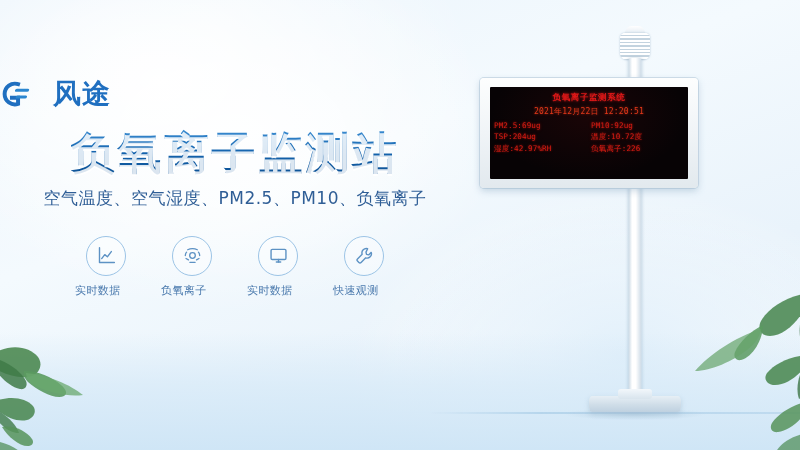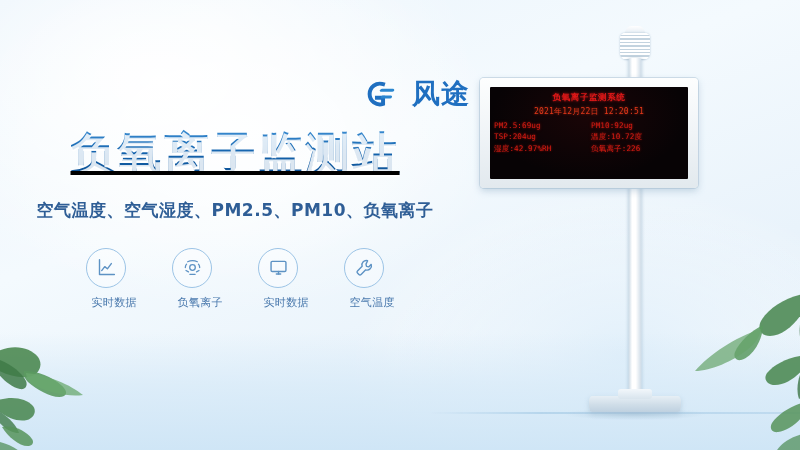--- a/index.html
+++ b/index.html
@@ -38,59 +38,59 @@
     background:linear-gradient(90deg, rgba(186,215,236,0) 0%, rgba(176,209,233,.85) 30%, rgba(176,209,233,.6) 100%);
     filter:blur(.6px);
   }
 
   
   .left{
     position:absolute; left:0; top:72px; width:470px;
     text-align:center;
   }
   .logo-row{
-    display:flex; align-items:center; justify-content:flex-end; gap:9px;
+    display:flex; align-items:center; justify-content:flex-start; gap:15px;
     height:44px;
   }
   .logo-mark{ width:38px; height:32px; display:block; }
   .logo-text{
     font-size:28px; font-weight:bold; color:#1f6fc0;
     letter-spacing:1px; line-height:1;
   }
 
   .headline{
     margin-top:12px;
     font-size:44px; font-weight:bold; letter-spacing:3px;
     color:#1463ad;
     background:linear-gradient(180deg,#3d8fd4 0%,#1463ad 48%,#0d4f91 100%);
     -webkit-background-clip:text; background-clip:text;
     -webkit-text-fill-color:transparent;
     text-shadow:0 2px 0 rgba(255,255,255,.85);
     line-height:1.15;
   }
-  .headline-wrap{ position:relative; display:inline-block;text-decoration:underline; }
+  .headline-wrap{ position:relative; display:inline-block; }
   .headline-shadow{
     position:absolute; left:0; top:0; right:0;
     font-size:44px; font-weight:bold; letter-spacing:3px;
     color:rgba(255,255,255,.9);
     transform:translate(1.5px,2px);
     z-index:-1; line-height:1.15;
   }
 
   .subline{
-    margin-top:20px;
-    font-size:17px; color:#2f5e96; letter-spacing:.5px;font-weight:bold;
+    margin-top:8px;
+    font-size:17px; color:#2f5e96; letter-spacing:.5px;
   }
 
   
   .features{
     margin-top:26px;
     display:flex; justify-content:center; gap:24px;
   }
-  .feature{ width:62px; text-align:right; }
+  .feature{ width:62px; text-align:left; }
   .feat-circle{
     width:40px; height:40px; margin:0 auto;
     border:1.4px solid #9cc4e6; border-radius:50%;
     display:flex; align-items:center; justify-content:center;
     background:rgba(255,255,255,.35);
   }
   .feat-circle svg{ display:block; }
   .feat-label{
     margin-top:7px; font-size:11px; color:#4a79ad; letter-spacing:.4px;
   }
@@ -264,21 +264,21 @@
         </div>
         <div class="feat-label">实时数据</div>
       </div>
 
       <div class="feature">
         <div class="feat-circle">
           <svg width="21" height="21" viewBox="0 0 24 24" fill="none" stroke="#5d92c4" stroke-width="1.6" stroke-linecap="round" stroke-linejoin="round">
             <path d="M15.6 4.3a5 5 0 0 0-6.3 6.3L4 15.9a1.8 1.8 0 0 0 0 2.5l1.6 1.6a1.8 1.8 0 0 0 2.5 0l5.3-5.3a5 5 0 0 0 6.3-6.3l-2.9 2.9-2.5-.6-.6-2.5z"></path>
           </svg>
         </div>
-        <div class="feat-label">空气温度</div>
+        <div class="feat-label">快速观测</div>
       </div>
 
     </div>
   </div>
 
   <div class="station">
 
     <div class="sensor">
       <div class="sensor-cap"></div>
       <div class="sensor-body"></div>

